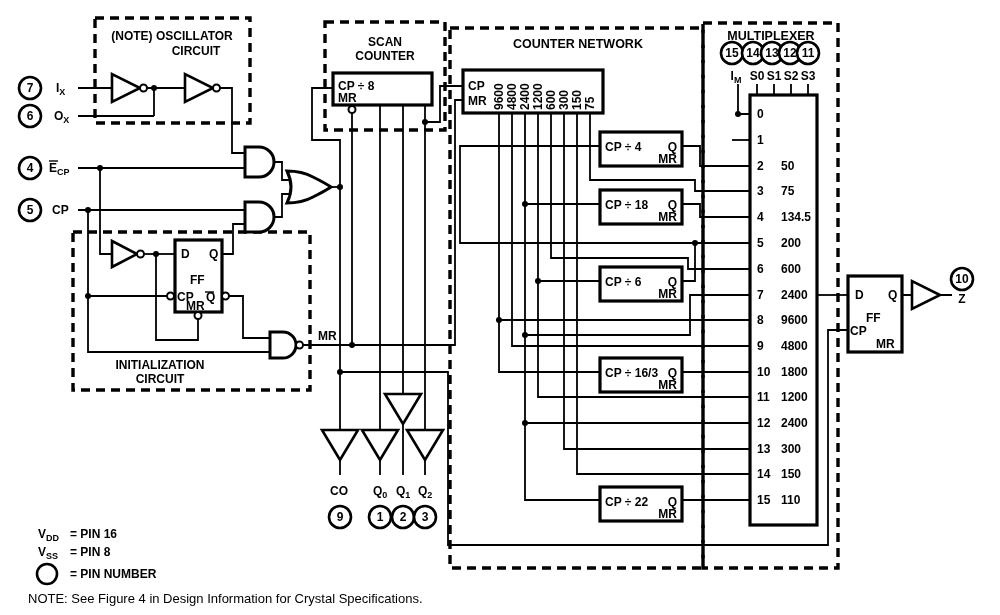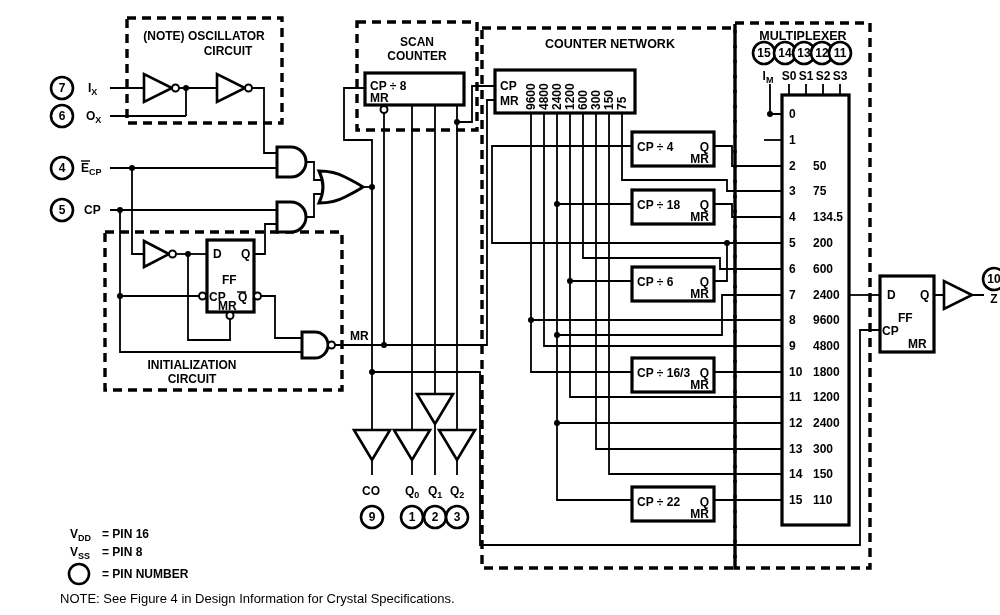--- a/index.html
+++ b/index.html
@@ -1,16 +1,16 @@
 <!DOCTYPE html>
 <html><head>
 <meta charset="utf-8">
 <style>
   html,body{margin:0;padding:0;background:#fff;}
-  #stage{width:818px;height:615px;position:relative;background:#fff;padding-left:32px;}
+  #stage{width:818px;height:615px;position:relative;background:#fff;}
   text{font-family:"Liberation Sans",sans-serif;font-weight:bold;font-size:12px;fill:#000;}
   .sb{font-size:9px;}
   .note{font-weight:normal;font-size:13px;}
   .ttl{font-size:12.5px;}
   .w{stroke:#000;stroke-width:1.8;fill:none;}
   .blk{fill:#fff;stroke:#000;stroke-width:3.2;}
   .dash{fill:none;stroke:#000;stroke-width:3.4;stroke-dasharray:9 6;}
   .gate{fill:#fff;stroke:#000;stroke-width:3;}
   .tri{fill:#fff;stroke:#000;stroke-width:2.6;}
   .bub{fill:#fff;stroke:#000;stroke-width:2;}

